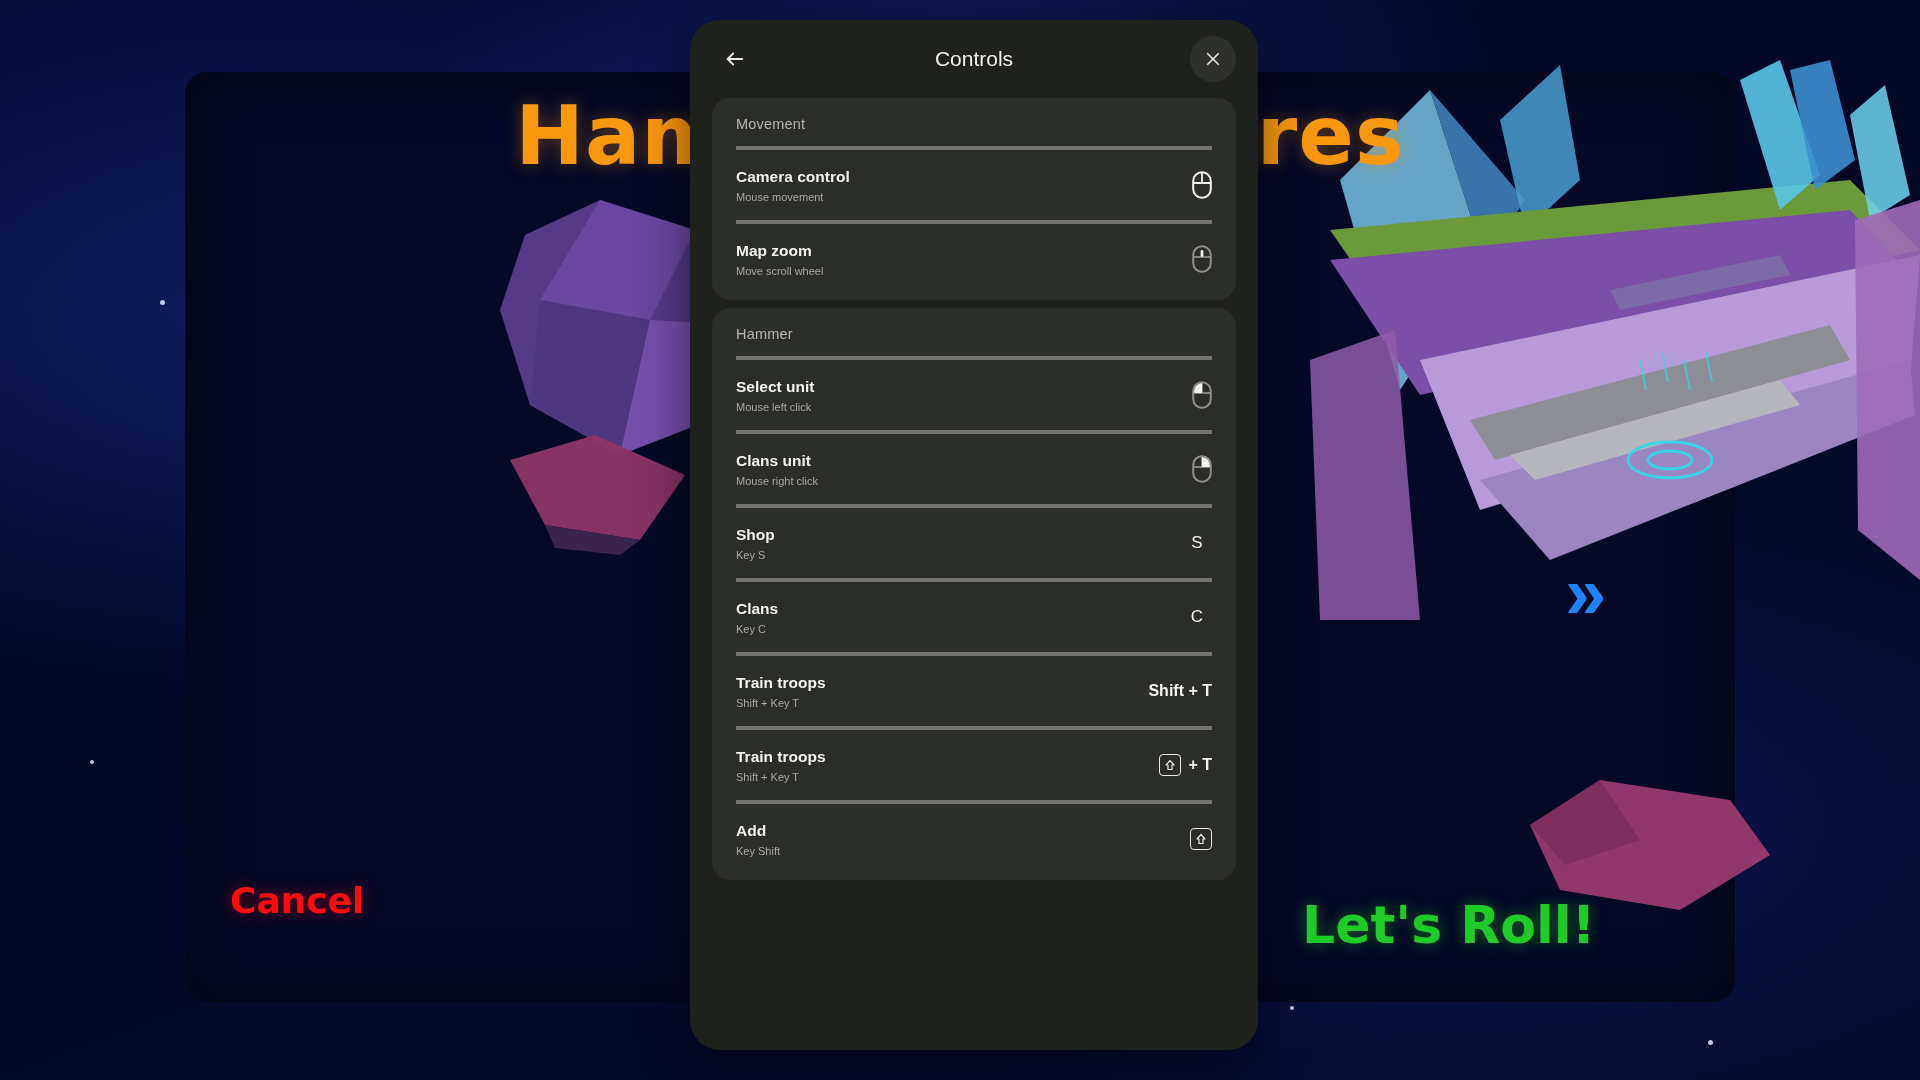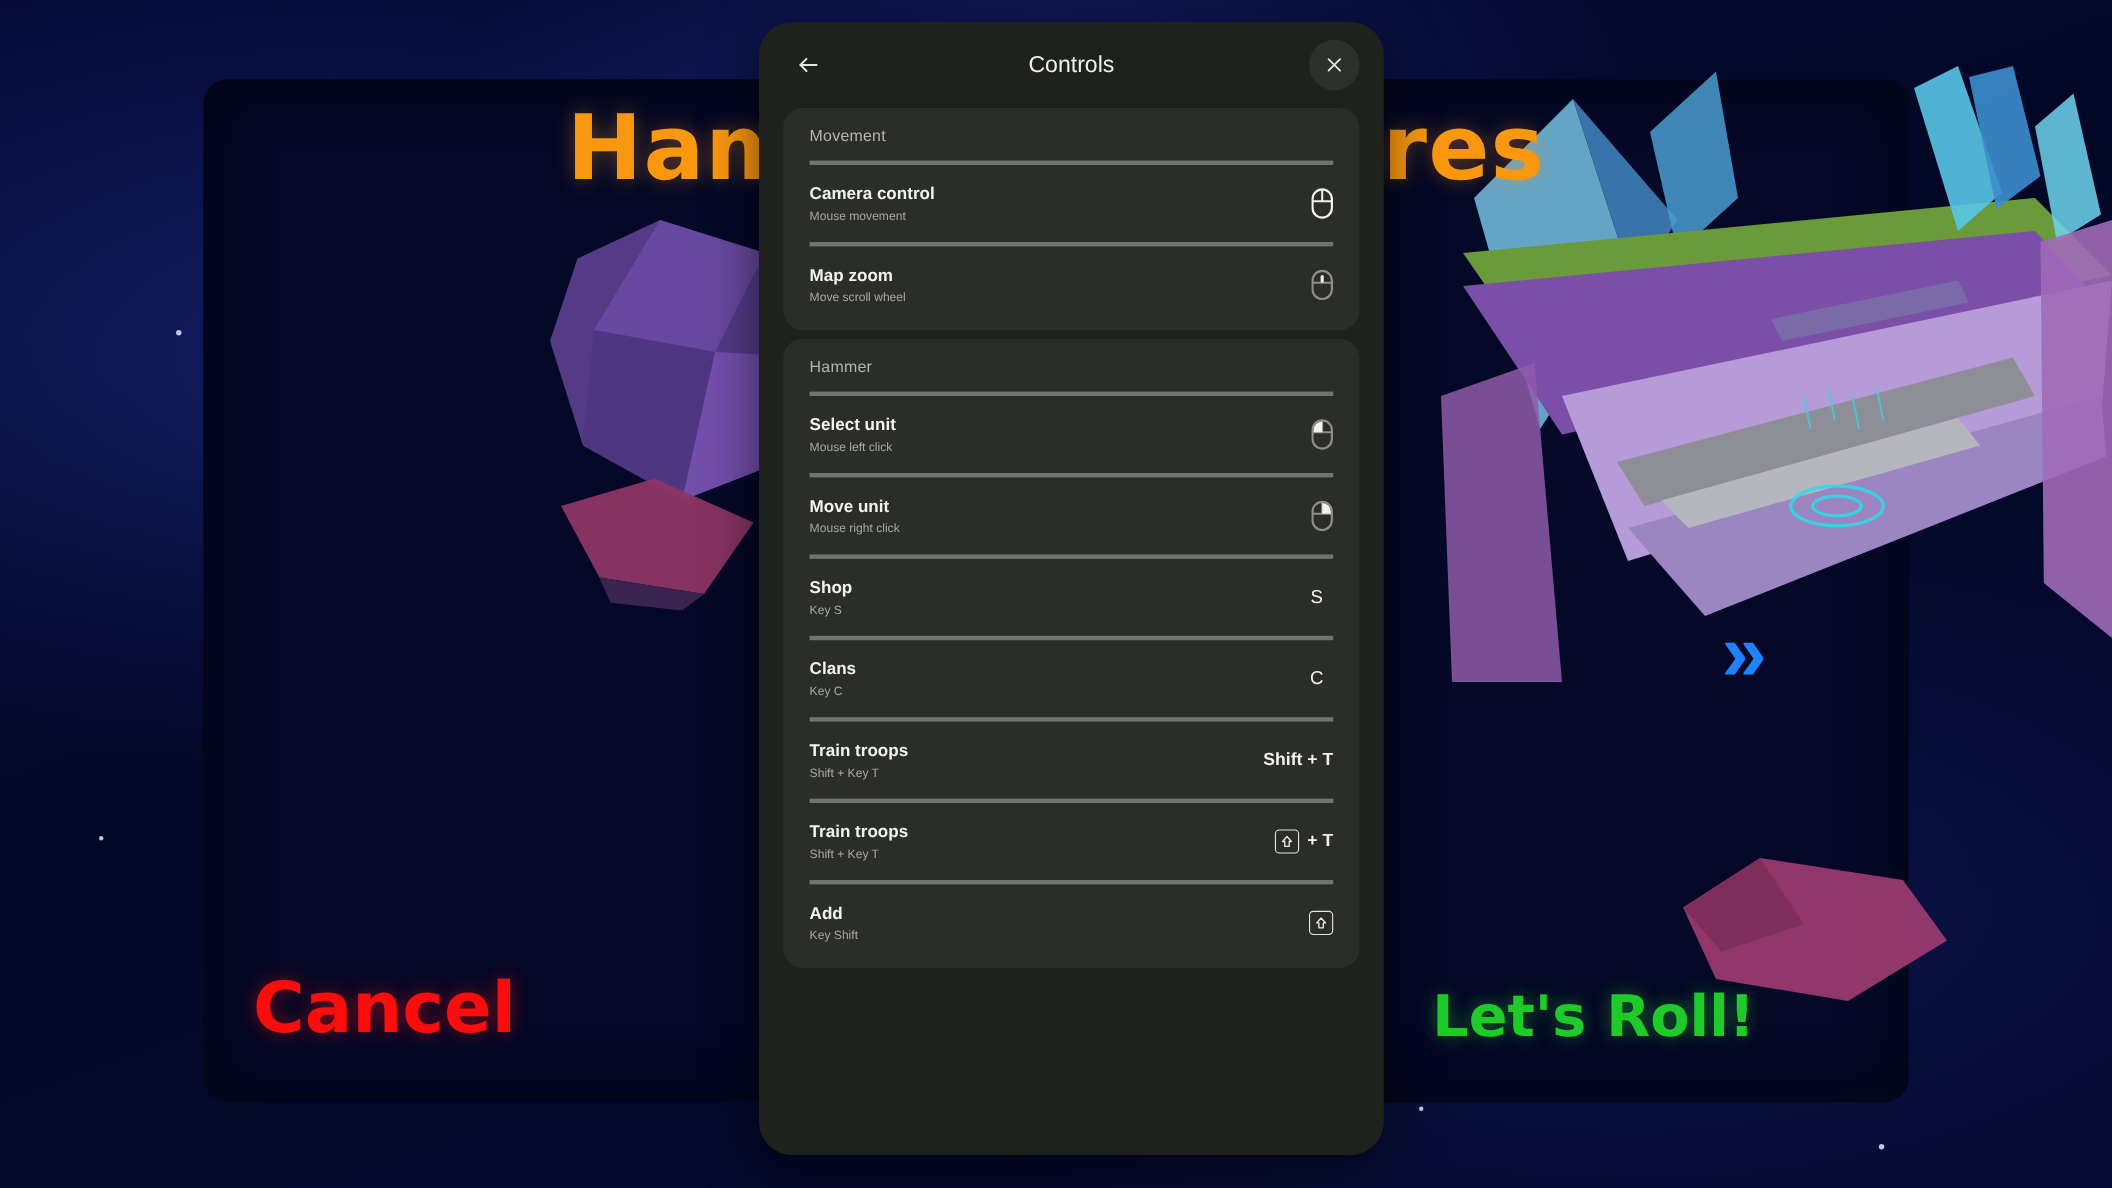--- a/index.html
+++ b/index.html
@@ -39,21 +39,21 @@
     position:absolute; top:88px; left:0; width:1920px; text-align:center;
     font-family:"DejaVu Sans", sans-serif;
     font-weight:700; font-size:82px; letter-spacing:1px;
     color:#f9970f;
     text-shadow:0 0 18px rgba(249,151,15,.35);
     white-space:nowrap;
   }
   #btn-cancel {
     position:absolute; left:230px; top:880px;
     font-family:"DejaVu Sans", sans-serif;
-    font-weight:700; font-size:64px; color:#fb0d0d;
+    font-weight:700; font-size:36px; color:#fb0d0d;
     text-shadow:0 0 16px rgba(251,13,13,.45);
     cursor:pointer;
   }
   #btn-lets-roll {
     position:absolute; left:1302px; top:895px;
     font-family:"DejaVu Sans", sans-serif;
     font-weight:700; font-size:52px; color:#1ecb28;
     text-shadow:0 0 16px rgba(30,203,40,.45);
     cursor:pointer;
   }
@@ -267,21 +267,21 @@
     <line class="m-hline" x1="1.2" y1="12" x2="18.8" y2="12" stroke="#8f8d88" stroke-width="1.8"></line>
     <line class="m-vline" x1="10" y1="1.2" x2="10" y2="12" stroke="#8f8d88" stroke-width="1.8"></line>
     <path class="m-left" d="M10 2.2 A7.8 7.8 0 0 0 2.2 10 L2.2 12 L10 12 Z" fill="#f4f2ee"></path>
     <path class="m-right" d="M10 2.2 A7.8 7.8 0 0 1 17.8 10 L17.8 12 L10 12 Z" fill="none"></path>
     <rect class="m-wheel" x="8.6" y="5" width="2.8" height="7" rx="1.4" fill="none"></rect>
   </svg>
           </div>
         </div>
         <div class="row">
           <div class="row-text">
-            <div class="row-label">Move unit</div>
+            <div class="row-label">Clans unit</div>
             <div class="row-sub">Mouse right click</div>
           </div>
           <div class="row-binding">
             <svg class="mouse-ico" width="20" height="28" viewBox="0 0 20 28">
     <rect class="m-body" x="1.2" y="1.2" width="17.6" height="25.6" rx="8.8" fill="none" stroke="#8f8d88" stroke-width="2"></rect>
     <line class="m-hline" x1="1.2" y1="12" x2="18.8" y2="12" stroke="#8f8d88" stroke-width="1.8"></line>
     <line class="m-vline" x1="10" y1="1.2" x2="10" y2="12" stroke="#8f8d88" stroke-width="1.8"></line>
     <path class="m-left" d="M10 2.2 A7.8 7.8 0 0 0 2.2 10 L2.2 12 L10 12 Z" fill="none"></path>
     <path class="m-right" d="M10 2.2 A7.8 7.8 0 0 1 17.8 10 L17.8 12 L10 12 Z" fill="#f4f2ee"></path>
     <rect class="m-wheel" x="8.6" y="5" width="2.8" height="7" rx="1.4" fill="none"></rect>

